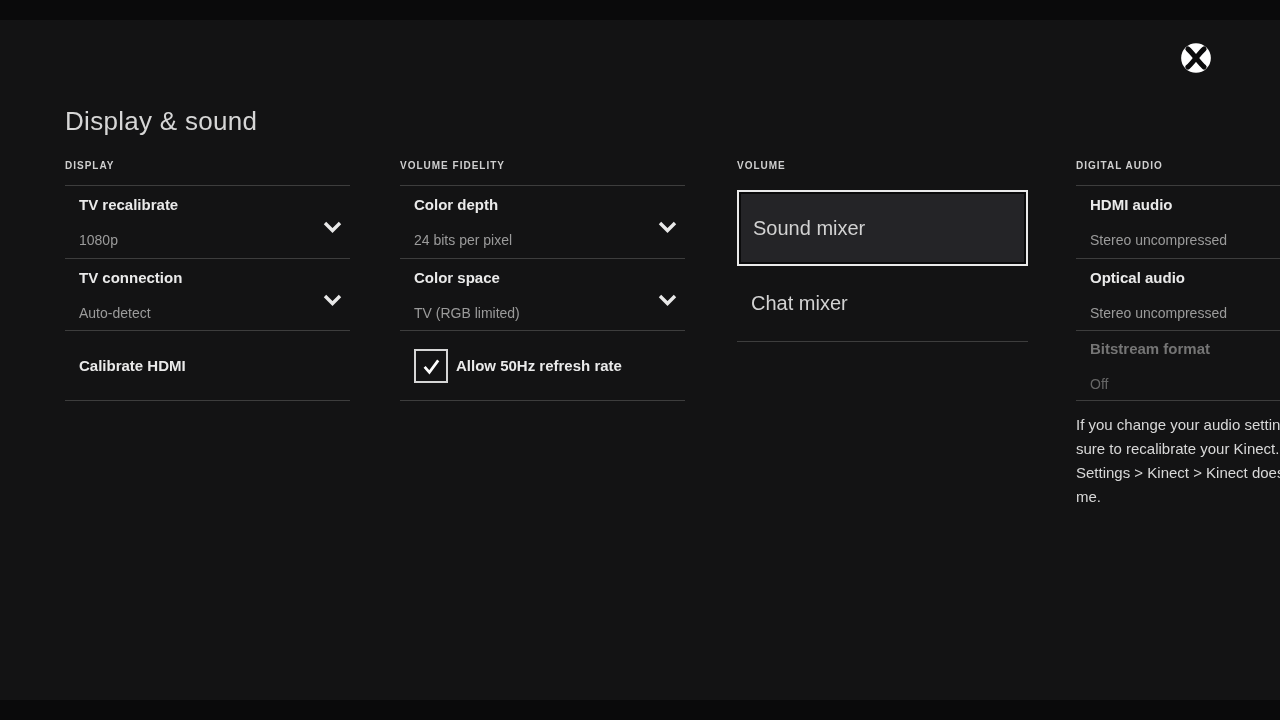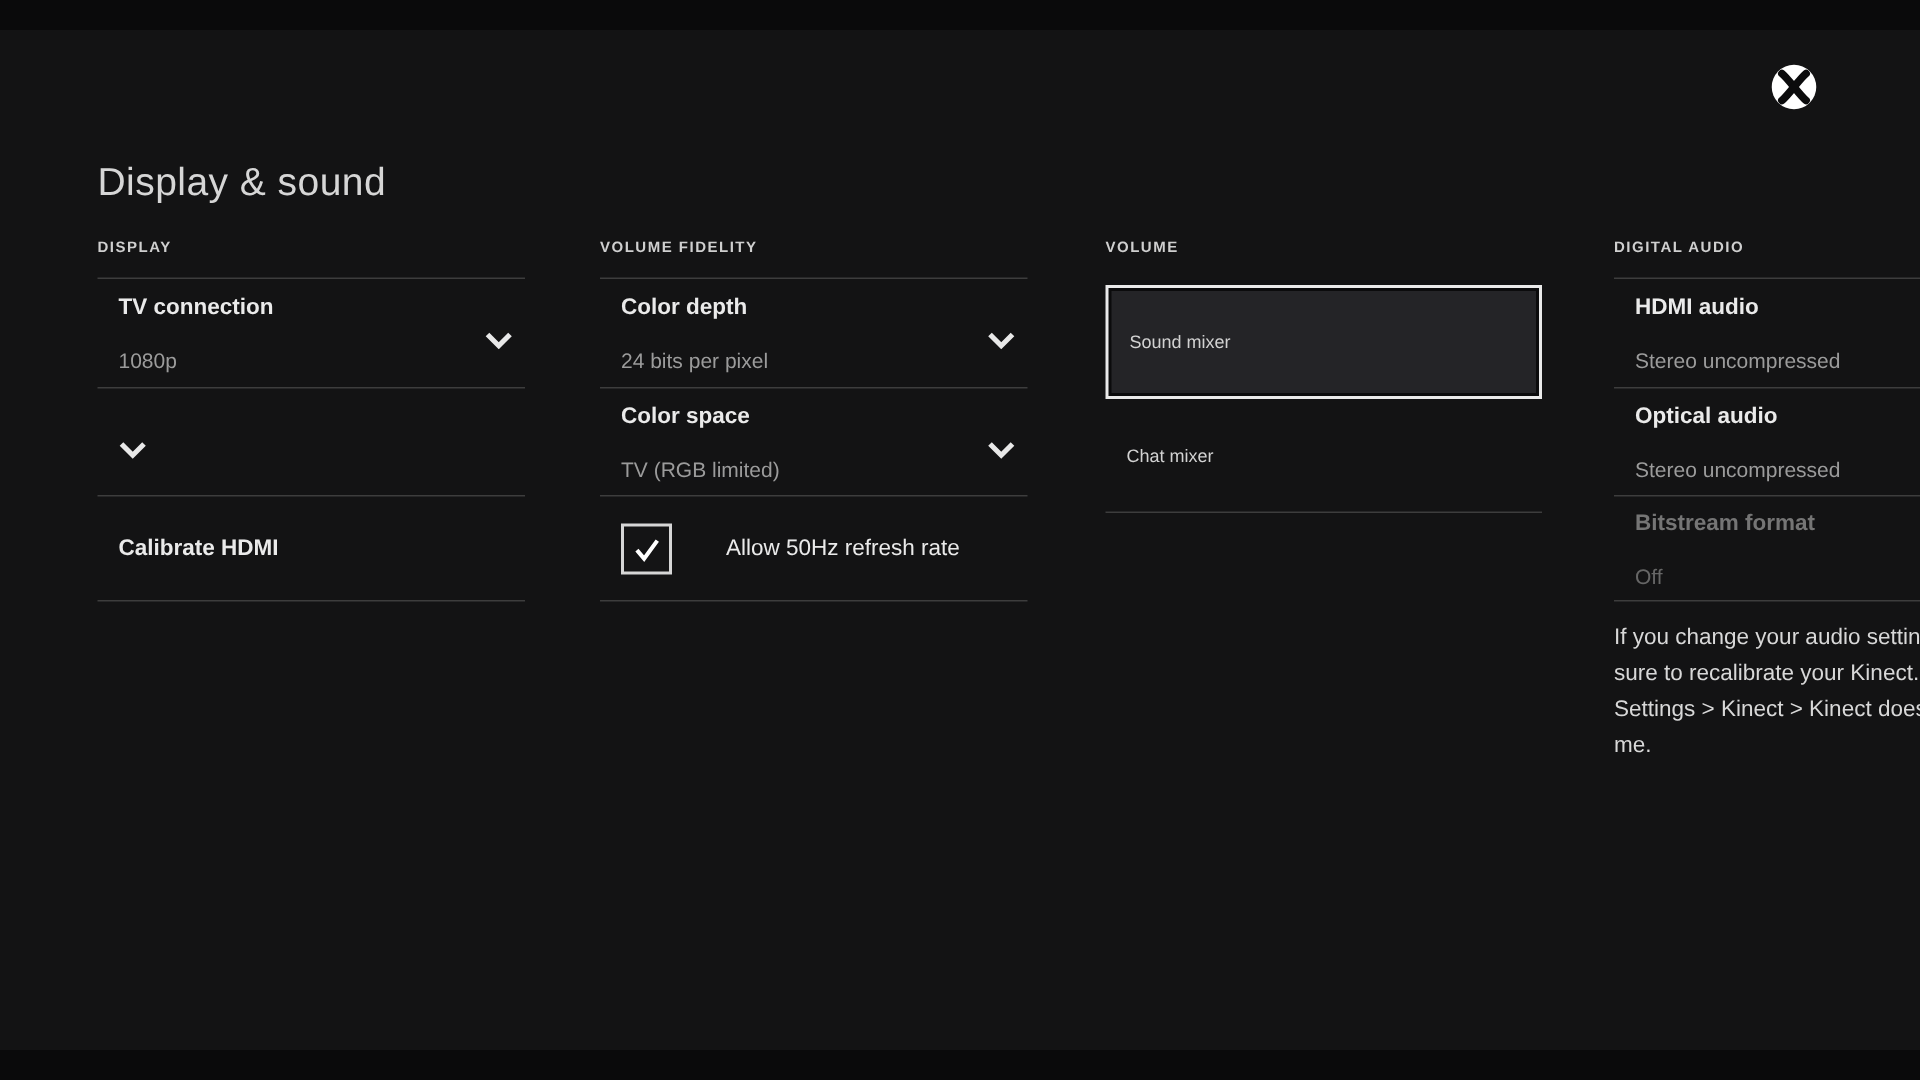--- a/index.html
+++ b/index.html
@@ -35,24 +35,24 @@
   .row.h72{height:72px;}
   .row.h70{height:70px;}
   .row-label{font-size:15px;font-weight:bold;color:var(--text-primary);line-height:21px;}
   .row-value{font-size:14px;color:var(--text-secondary);line-height:19px;margin-top:16px;}
   .row.disabled .row-label{color:var(--text-disabled);}
   .row.disabled .row-value{color:var(--value-disabled);}
   .chev{flex:0 0 auto;transform:translateY(5px);}
   .focus-box{margin-top:4px;height:76px;border:2px solid var(--focus-border);background:#0b0b0c;padding:2px;cursor:pointer;}
   .focus-box-inner{height:100%;background:var(--focus-fill);display:flex;align-items:center;padding-left:12px;}
   .plain-row{height:76px;display:flex;align-items:center;padding-left:14px;border-bottom:1px solid var(--divider);cursor:pointer;}
-  .list-label{font-size:12px;font-weight:400;color:#d2d2d2;}
+  .list-label{font-size:20px;font-weight:400;color:#d2d2d2;}
   .checkbox-row{display:flex;align-items:center;border-bottom:1px solid var(--divider);height:70px;padding-left:14px;cursor:pointer;}
   .checkbox{width:34px;height:34px;border:2px solid #d6d6d6;background:#141415;display:flex;align-items:center;justify-content:center;flex:0 0 auto;}
-  .checkbox-label{margin-left:36px;font-size:15px;font-weight:normal;color:var(--text-primary);}
+  .checkbox-label{margin-left:8px;font-size:15px;font-weight:bold;color:var(--text-primary);}
   .note{margin-top:12px;font-size:15px;line-height:24px;color:#d8d8d8;}
   .note div{white-space:nowrap;}
 </style>
 </head>
 <body>
 
 <div class="stage">
   <div class="content">
 
     <div class="page-title">Display &amp; sound</div>
@@ -61,29 +61,33 @@
       <circle cx="20" cy="20" r="16.5" fill="#ffffff"></circle>
       <path d="M11 10 C16 14 24 26 29 30" stroke="#0b0b0c" stroke-width="5.6" fill="none" stroke-linecap="round"></path>
       <path d="M29 10 C24 14 16 26 11 30" stroke="#0b0b0c" stroke-width="5.6" fill="none" stroke-linecap="round"></path>
     </svg>
 
     <div class="col col-display">
       <div class="col-header">DISPLAY</div>
 
       <div class="row">
         <div>
-          <div class="row-label">TV connection</div>
+          <div class="row-label">TV recalibrate</div>
           <div class="row-value">1080p</div>
         </div>
         <svg class="chev" width="19" height="12" viewBox="0 0 19 12">
             <polyline points="2,2 9.5,9.5 17,2" fill="none" stroke="#e8e8e8" stroke-width="3.4"></polyline>
           </svg>
       </div>
 
       <div class="row h72">
+        <div>
+          <div class="row-label">TV connection</div>
+          <div class="row-value">Auto-detect</div>
+        </div>
         <svg class="chev" width="19" height="12" viewBox="0 0 19 12">
             <polyline points="2,2 9.5,9.5 17,2" fill="none" stroke="#e8e8e8" stroke-width="3.4"></polyline>
           </svg>
       </div>
 
       <div class="row h70">
         <div class="row-label">Calibrate HDMI</div>
       </div>
     </div>
 

